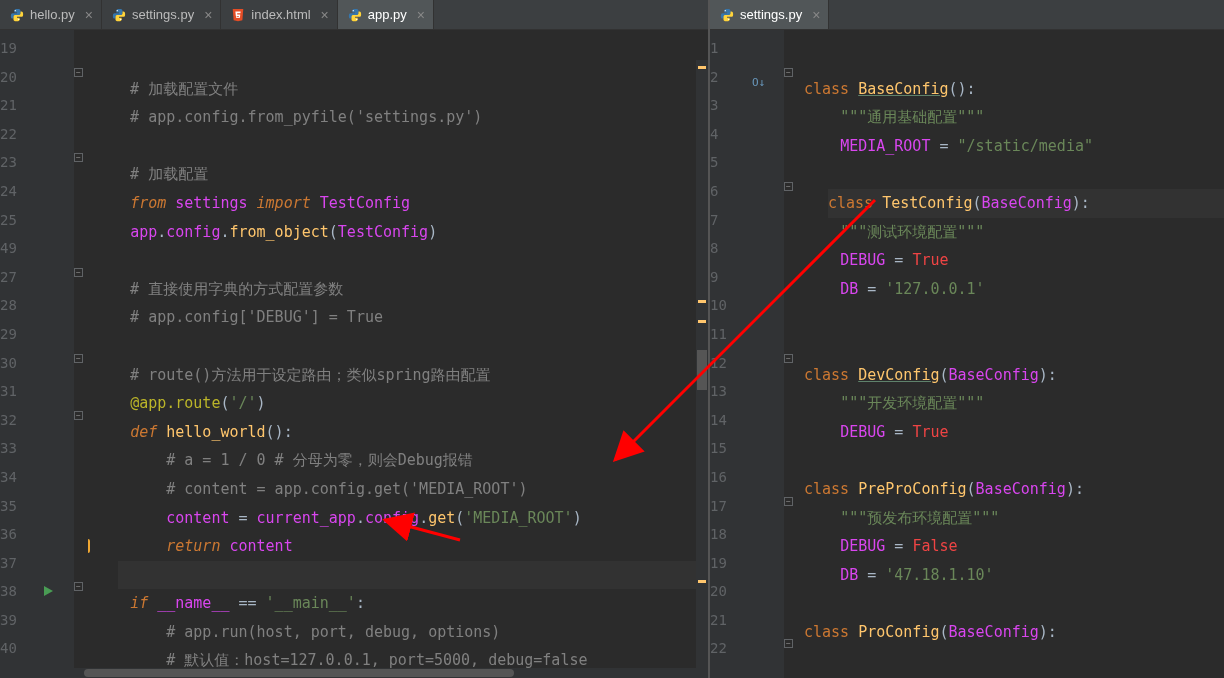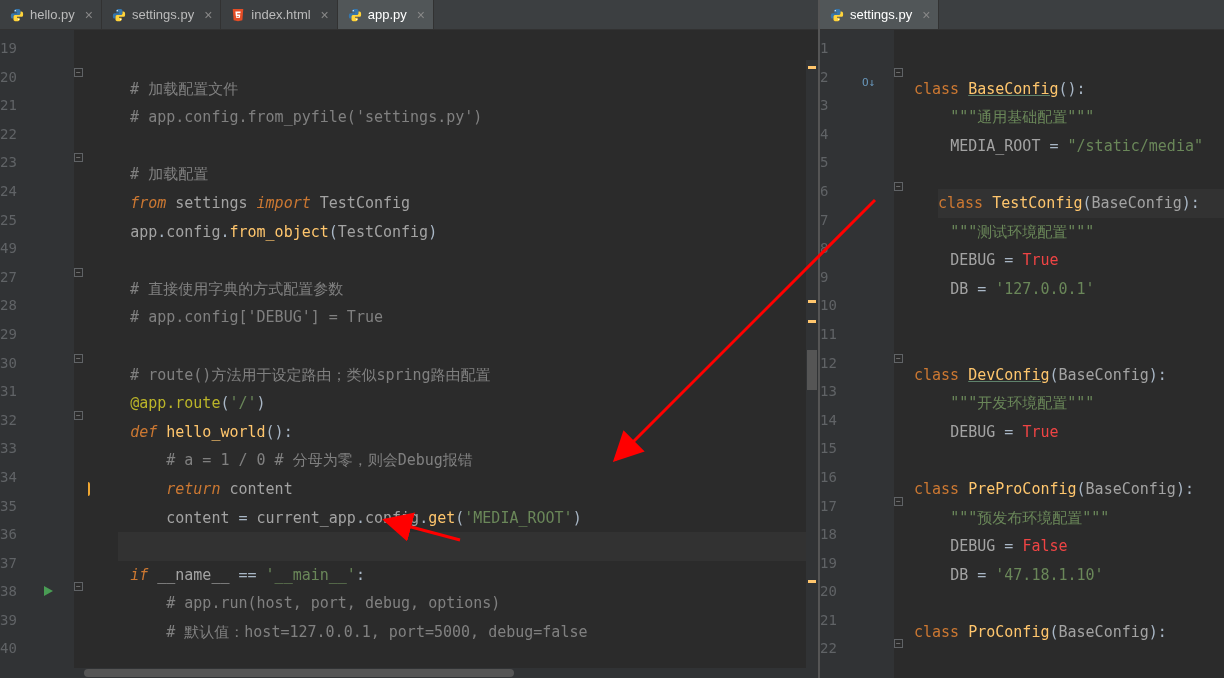--- a/index.html
+++ b/index.html
@@ -8,21 +8,21 @@
     height: 678px;
     background: #2b2b2b;
     font-family: "Consolas", "Menlo", monospace;
     font-size: 15px;
     color: #a9b7c6;
     overflow: hidden;
     position: relative;
   }
   .editor-container { display: flex; width: 100%; height: 100%; }
   .pane { display: flex; flex-direction: column; height: 100%; position: relative; }
-  .pane-left { width: 820px; border-right: 2px solid #555; }
+  .pane-left { width: 710px; border-right: 2px solid #555; }
   .pane-right { flex: 1; }
   .tab-bar {
     display: flex; height: 30px; background: #3c3f41; align-items: stretch;
     border-bottom: 1px solid #323232;
   }
   .tab {
     display: flex; align-items: center; gap: 6px; padding: 0 8px 0 10px;
     color: #bbb; border-right: 1px solid #323232; cursor: pointer;
     font-size: 13px; font-family: sans-serif;
   }
@@ -50,21 +50,21 @@
   .hl-line { background: #323232; margin-left: 24px; }
   
   .kw { color: #cc7832; font-style: italic; }
   .kw2 { color: #cc7832; }
   .cm { color: #808080; }
   .str { color: #6a8759; }
   .clsdef { color: #ffc66d; text-decoration: underline; text-decoration-color: #5f826b; }
   .fn { color: #ffc66d; }
   .dec { color: #bbb529; }
   .op { color: #a9b7c6; }
-  .var { color: #a3a3a3; }
+  .var { color: #d946ef; }
   .bool { color: #ef4444; }
   .strip {
     position: absolute; right: 0; top: 30px; bottom: 0; width: 12px; background: #313335;
   }
   .strip .mark { position: absolute; left: 2px; width: 8px; height: 3px; }
   .mark.yellow { background: #ffc66d; }
   .mark.gray { background: #555; height: 40px; width: 10px; left: 1px; }
   .bulb {
     position: absolute; width: 14px; height: 14px; border-radius: 2px;
     background: #f0a732; left: -18px; top: 7px;
@@ -198,22 +198,23 @@
           <div class="ln"><span>    </span><span class="kw">from </span><span class="var">settings </span><span class="kw">import </span><span class="var">TestConfig</span></div>
           <div class="ln"><span>    </span><span class="var">app</span><span class="op">.</span><span class="var">config</span><span class="op">.</span><span class="fn">from_object</span><span class="op">(</span><span class="var">TestConfig</span><span class="op">)</span></div>
           <div class="ln"></div>
           <div class="ln"><span class="cm">    # 直接使用字典的方式配置参数</span></div>
           <div class="ln"><span class="cm">    # app.config['DEBUG'] = True</span></div>
           <div class="ln"></div>
           <div class="ln"><span class="cm">    # route()方法用于设定路由；类似spring路由配置</span></div>
           <div class="ln"><span>    </span><span class="dec">@app.route</span><span class="op">(</span><span class="str">'/'</span><span class="op">)</span></div>
           <div class="ln"><span>    </span><span class="kw">def </span><span class="fn">hello_world</span><span class="op">():</span></div>
           <div class="ln"><span class="cm">        # a = 1 / 0 # 分母为零，则会Debug报错</span></div>
+          <div class="ln"><span class="cm">        # content = app.config.get('MEDIA_ROOT')</span></div>
+          <div class="ln"><span>        </span><span class="var">content </span><span class="op">= </span><span class="var">current_app</span><span class="op">.</span><span class="var">config</span><span class="op">.</span><span class="fn">get</span><span class="op">(</span><span class="str">'MEDIA_ROOT'</span><span class="op">)</span></div>
           <div class="ln" style="position: relative;"><span class="bulb"></span><span>        </span><span class="kw">return </span><span class="var">content</span></div>
-          <div class="ln"><span>        </span><span class="var">content </span><span class="op">= </span><span class="var">current_app</span><span class="op">.</span><span class="var">config</span><span class="op">.</span><span class="fn">get</span><span class="op">(</span><span class="str">'MEDIA_ROOT'</span><span class="op">)</span></div>
           <div class="ln hl-line"></div>
           <div class="ln"><span>    </span><span class="kw">if </span><span class="var">__name__ </span><span class="op">== </span><span class="str">'__main__'</span><span class="op">:</span></div>
           <div class="ln"><span class="cm">        # app.run(host, port, debug, options)</span></div>
           <div class="ln"><span class="cm">        # 默认值：host=127.0.0.1, port=5000, debug=false</span></div>
         </div>
       <div class="strip" id="strip-left">
           <div class="mark yellow" style="top: 6px;"></div>
           <div class="mark yellow" style="top: 240px;"></div>
           <div class="mark yellow" style="top: 260px;"></div>
           <div class="mark gray" style="top: 290px;"></div>

